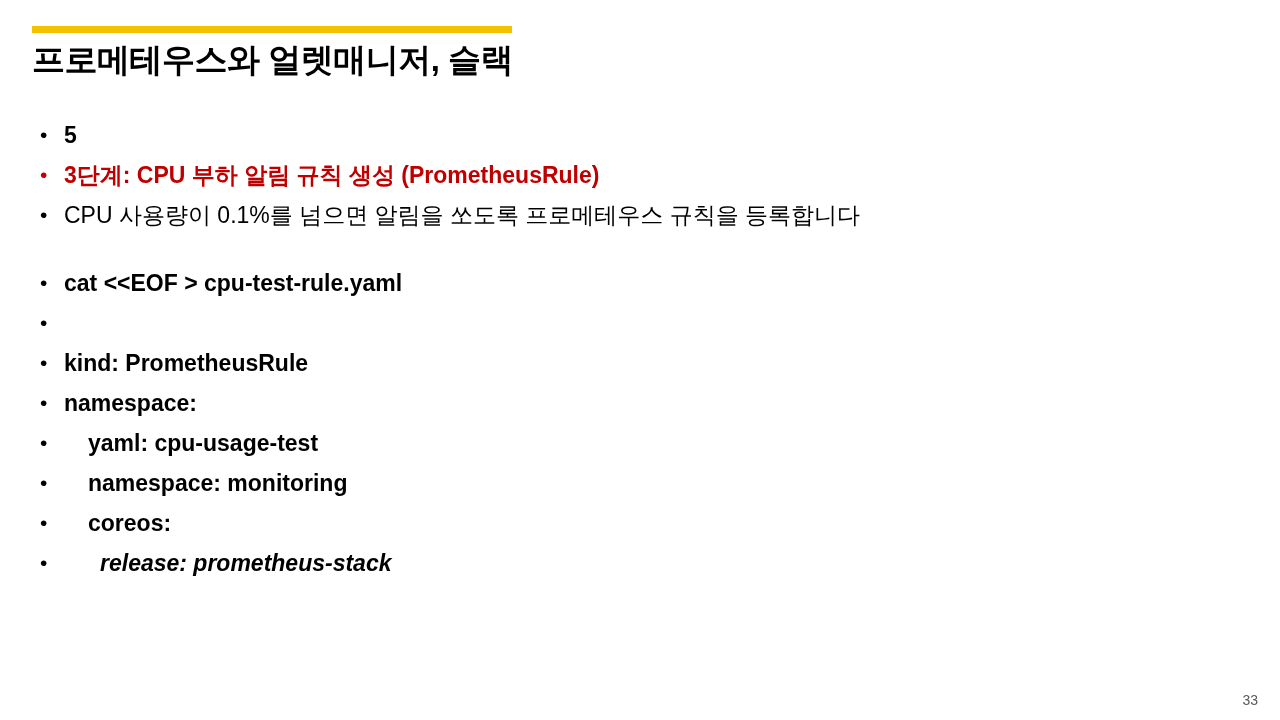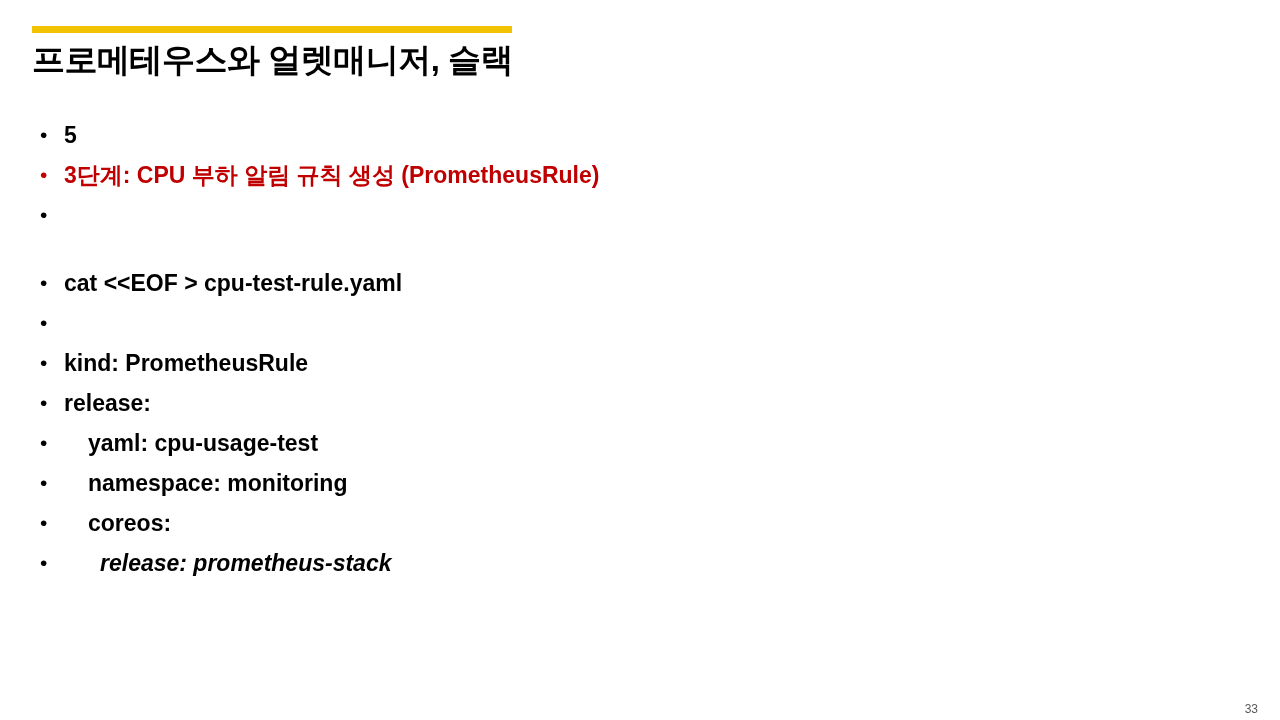--- a/index.html
+++ b/index.html
@@ -82,22 +82,22 @@
   .indent-1 {
     padding-left: 24px;
   }
   .indent-2 {
     padding-left: 36px;
     font-style: italic;
   }
   .page-number {
     position: absolute;
     right: 22px;
-    bottom: 4px;
-    font-size: 12px;
+    bottom: 12px;
+    font-size: 14px;
     color: #595959;
   }
 </style>
 </head>
 <body>
 
 <div class="slide">
 
   <div class="title-rule"></div>
 
@@ -107,36 +107,37 @@
       <div class="bullet-row">
         <span class="bullet-mark">•</span>
         <span class="bullet-text">5</span>
       </div>
       <div class="bullet-row">
         <span class="bullet-mark red">•</span>
         <span class="bullet-text red">3단계: CPU 부하 알림 규칙 생성 (PrometheusRule)</span>
       </div>
       <div class="bullet-row">
         <span class="bullet-mark">•</span>
+        <span class="bullet-text normal">CPU 사용량이 0.1%를 넘으면 알림을 쏘도록 프로메테우스 규칙을 등록합니다</span>
       </div>
       <div class="bullet-row spacer"></div>
       <div class="bullet-row">
         <span class="bullet-mark">•</span>
         <span class="bullet-text">cat &lt;&lt;EOF &gt; cpu-test-rule.yaml</span>
       </div>
       <div class="bullet-row">
         <span class="bullet-mark">•</span>
       </div>
       <div class="bullet-row">
         <span class="bullet-mark">•</span>
         <span class="bullet-text">kind: PrometheusRule</span>
       </div>
       <div class="bullet-row">
         <span class="bullet-mark">•</span>
-        <span class="bullet-text">release:</span>
+        <span class="bullet-text">namespace:</span>
       </div>
       <div class="bullet-row">
         <span class="bullet-mark">•</span>
         <span class="bullet-text indent-1">yaml: cpu-usage-test</span>
       </div>
       <div class="bullet-row">
         <span class="bullet-mark">•</span>
         <span class="bullet-text indent-1">namespace: monitoring</span>
       </div>
       <div class="bullet-row">

